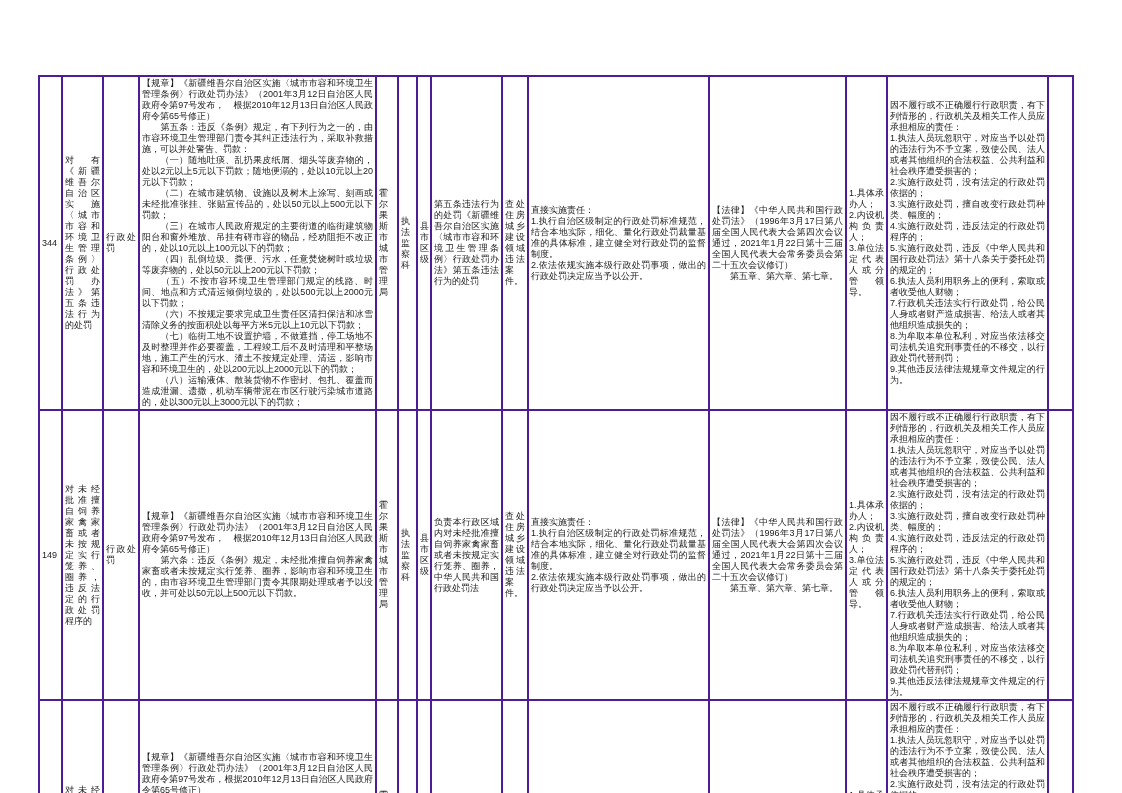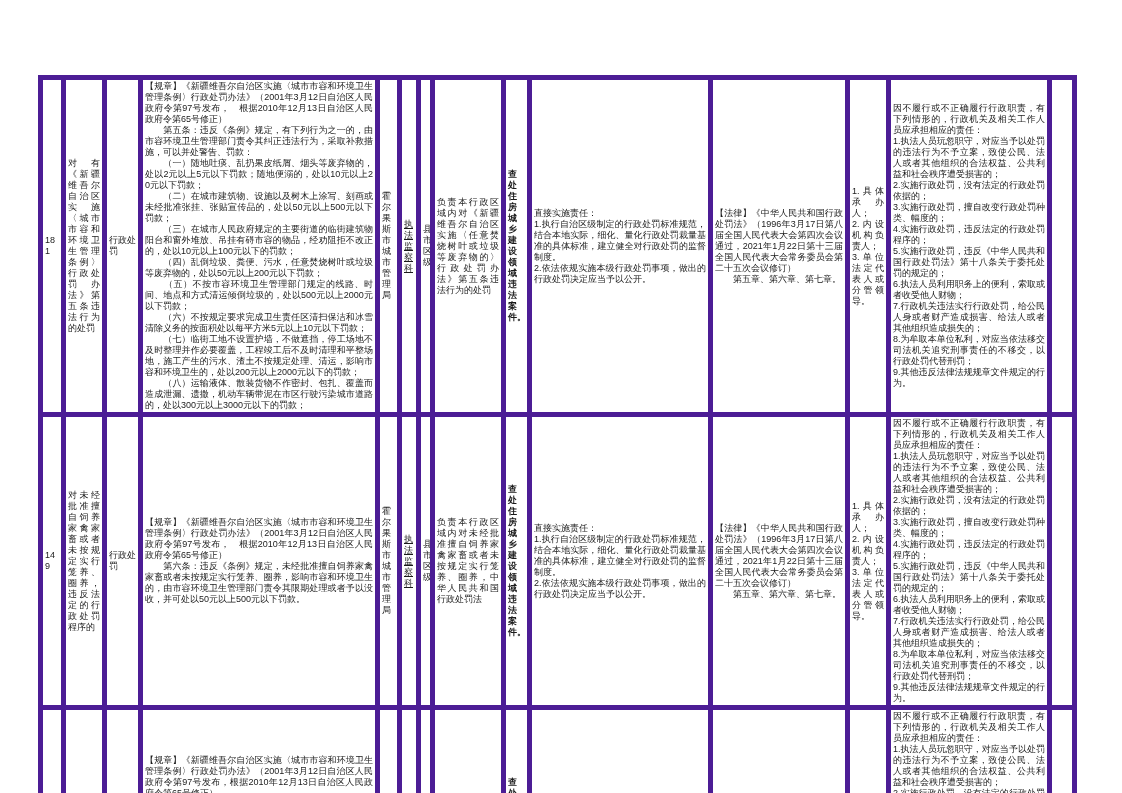--- a/index.html
+++ b/index.html
@@ -21,42 +21,42 @@
   table.duty-table {
     position: absolute;
     left: 38px;
     top: 75px;
     width: 1034px;
     height: 595px;
     border-collapse: collapse;
     table-layout: fixed;
   }
   .duty-table td {
-    border: 5px solid #4c1d95;
+    border: 2px solid #4c1d95;
     vertical-align: middle;
     padding: 1px 2px;
     font-size: 9px;
     line-height: 11px;
     text-align: justify;
     word-break: break-all;
     overflow: hidden;
     white-space: pre-wrap;
   }
   .c-center { text-align: center; }
   .c-seq { font-size: 9.5px; }
   .c-item { font-size: 8.6px; line-height 11px; }
   .c-cat { font-size: 8.2px; text-align: center; }
   .c-rule-dense { font-size: 8.3px; line-height: 9.1px; padding: 2px 3px; }
   .c-rule-mid  { font-size: 8.6px; line-height: 11.6px; padding: 2px 3px; }
   .c-rule-loose{ font-size: 8.6px; line-height: 12.2px; padding: 2px 3px; }
   .c-agency { font-size: 8.6px; text-align: center; padding: 1px 1px; }
-  .c-dept   { font-size: 7.8px; text-align: center; padding: 1px 1px; text-decoration: underline; }
+  .c-dept   { font-size: 7.8px; text-align: center; padding: 1px 1px; }
   .c-level  { font-size: 7.8px; text-align: center; padding: 1px 1px; }
   .c-duty   { font-size: 8.4px; line-height: 10.8px; }
-  .c-case   { font-size: 7.9px; padding: 1px 1px; font-weight: bold; }
+  .c-case   { font-size: 7.9px; padding: 1px 1px; }
   .c-resp   { font-size: 8.6px; line-height: 11.6px; vertical-align: middle; }
   .c-law    { font-size: 8.6px; line-height: 12px; }
   .c-person { font-size: 8.4px; line-height: 10.8px; }
   .c-acc    { font-size: 8.6px; line-height: 11.4px; padding: 2px 3px; }
   .c-acc-sm { font-size: 7.9px; line-height: 8.8px; padding: 1px 3px; }
   .c-empty  { }
 </style>
 </head>
 <body>
 
@@ -74,37 +74,37 @@
       <col style="width:26px">
         <col style="width:181px">
         <col style="width:137px">
         <col style="width:41px">
       <col style="width:161px">
         <col style="width:25px">
     </colgroup>
 
     <tbody>
         <tr style="height:236px">
-      <td class="c-center c-seq">181</td>
+      <td class="c-center c-seq">344</td>
       <td class="c-item">对有《新疆维吾尔自治区实施〈城市市容和环境卫生管理条例〉行政处罚办法》第五条违法行为的处罚</td>
       <td class="c-cat">行政处罚</td>
       <td class="c-rule-dense">【规章】《新疆维吾尔自治区实施〈城市市容和环境卫生管理条例〉行政处罚办法》（2001年3月12日自治区人民政府令第97号发布，　根据2010年12月13日自治区人民政府令第65号修正）
 　　第五条：违反《条例》规定，有下列行为之一的，由市容环境卫生管理部门责令其纠正违法行为，采取补救措施，可以并处警告、罚款：
 　　（一）随地吐痰、乱扔果皮纸屑、烟头等废弃物的，处以2元以上5元以下罚款；随地便溺的，处以10元以上20元以下罚款；
 　　（二）在城市建筑物、设施以及树木上涂写、刻画或未经批准张挂、张贴宣传品的，处以50元以上500元以下罚款；
 　　（三）在城市人民政府规定的主要街道的临街建筑物阳台和窗外堆放、吊挂有碍市容的物品，经劝阻拒不改正的，处以10元以上100元以下的罚款；
 　　（四）乱倒垃圾、粪便、污水，任意焚烧树叶或垃圾等废弃物的，处以50元以上200元以下罚款；
 　　（五）不按市容环境卫生管理部门规定的线路、时间、地点和方式清运倾倒垃圾的，处以500元以上2000元以下罚款；
 　　（六）不按规定要求完成卫生责任区清扫保洁和冰雪清除义务的按面积处以每平方米5元以上10元以下罚款；
 　　（七）临街工地不设置护墙，不做遮挡，停工场地不及时整理并作必要覆盖，工程竣工后不及时清理和平整场地，施工产生的污水、渣土不按规定处理、清运，影响市容和环境卫生的，处以200元以上2000元以下的罚款；
 　　（八）运输液体、散装货物不作密封、包扎、覆盖而造成泄漏、遗撒，机动车辆带泥在市区行驶污染城市道路的，处以300元以上3000元以下的罚款；</td>
       <td class="c-agency">霍尔果斯市城市管理局</td>
       <td class="c-dept">执法监察科</td>
       <td class="c-level">县市区级</td>
-      <td class="c-duty">负责本行政区域内对《新疆维吾尔自治区实施〈任意焚烧树叶或垃圾等废弃物的〉行政处罚办法》第五条违法行为的处罚</td>
+      <td class="c-duty">第五条违法行为的处罚《新疆维吾尔自治区实施〈城市市容和环境卫生管理条例〉行政处罚办法》第五条违法行为的处罚</td>
       <td class="c-case">查处住房城乡建设领域违法案件。</td>
       <td class="c-resp">直接实施责任：
 1.执行自治区级制定的行政处罚标准规范，结合本地实际，细化、量化行政处罚裁量基准的具体标准，建立健全对行政处罚的监督制度。
 2.依法依规实施本级行政处罚事项，做出的行政处罚决定应当予以公开。</td>
       <td class="c-law">【法律】《中华人民共和国行政处罚法》（1996年3月17日第八届全国人民代表大会第四次会议通过，2021年1月22日第十三届全国人民代表大会常务委员会第二十五次会议修订）
 　　第五章、第六章、第七章。</td>
       <td class="c-person">1.具体承办人；
 2.内设机构负责人；
 3.单位法定代表人或分管领导。</td>
       <td class="c-acc">因不履行或不正确履行行政职责，有下列情形的，行政机关及相关工作人员应承担相应的责任：

